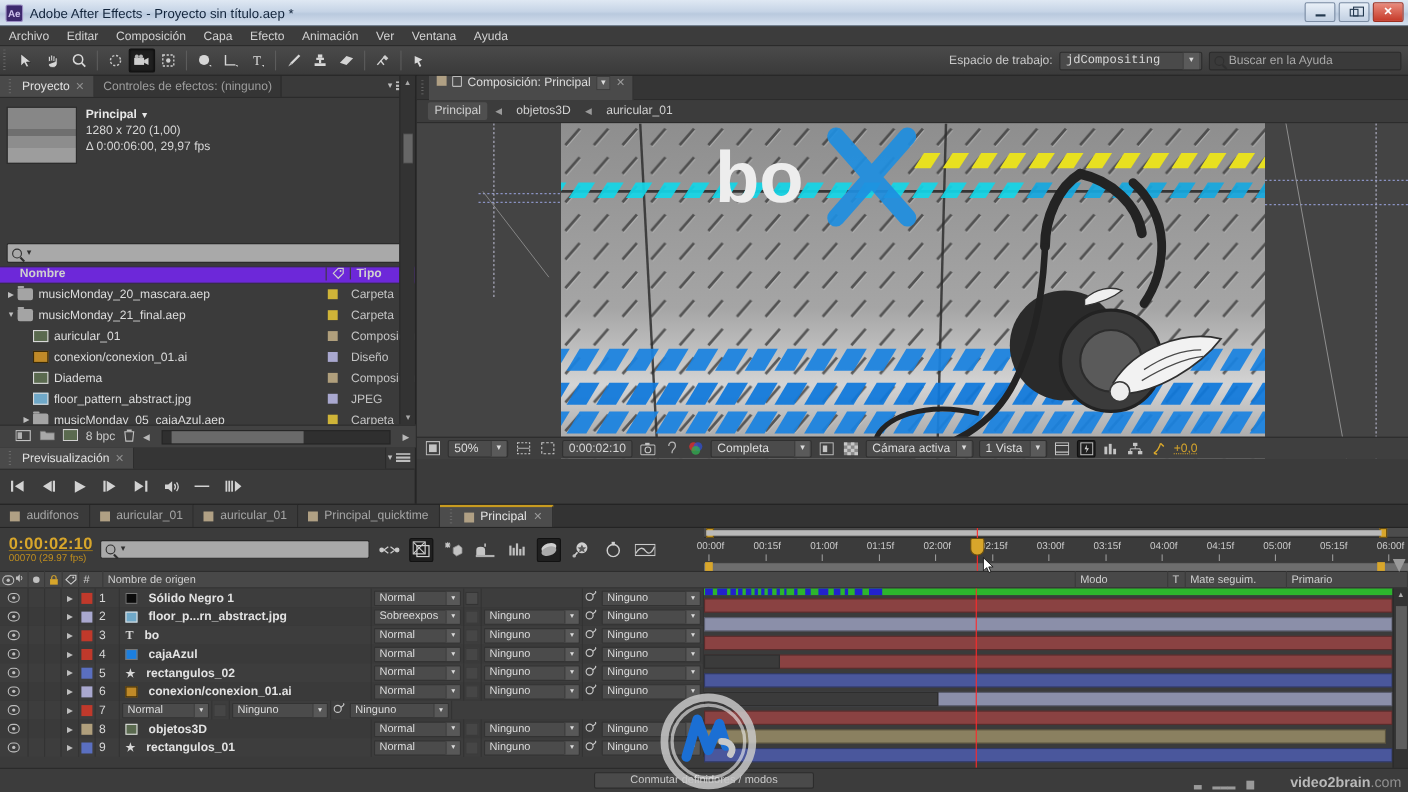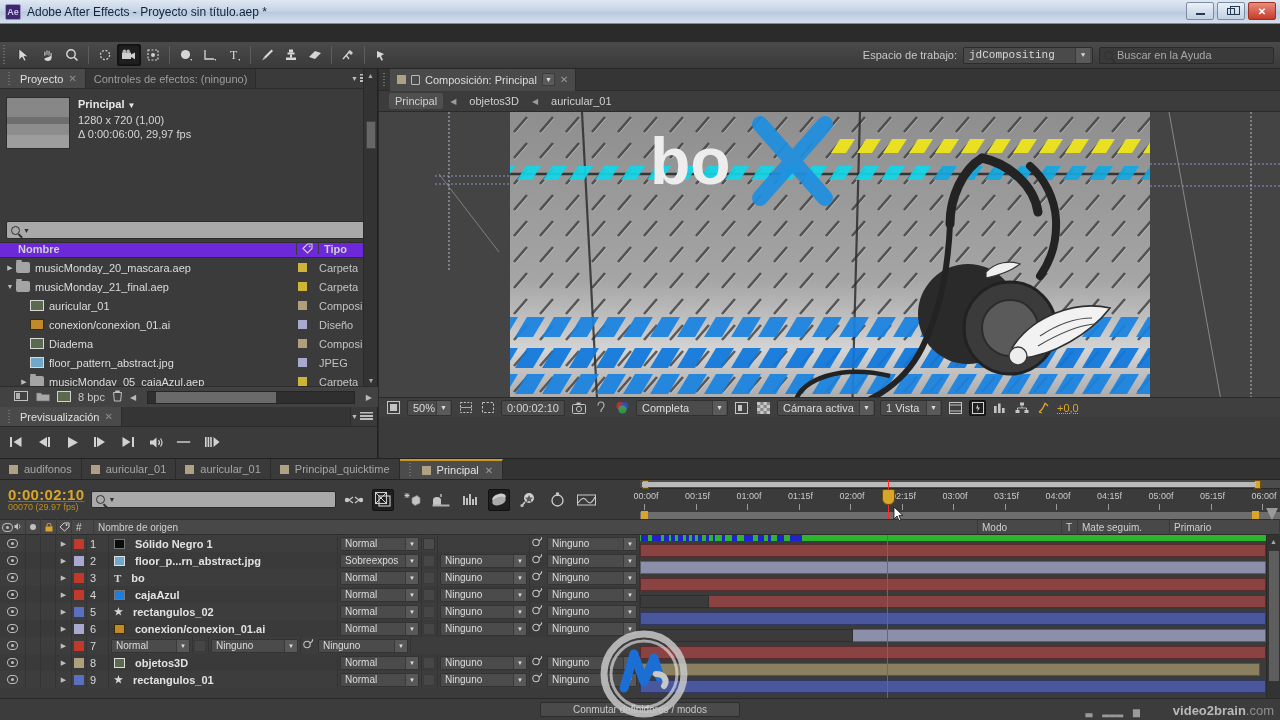--- a/index.html
+++ b/index.html
@@ -143,21 +143,21 @@
 
   
   #preview-panel { left:0; top:407px; width:378px; height:51px; border-right:1px solid #222; background:#3b3b3b;}
   .prev-btns { display:flex; align-items:center; height:30px; padding-left:8px; gap:12px; color:#ccc;}
   .prev-btns .pb { width:16px;height:16px;display:flex;align-items:center;justify-content:center;}
 
   
   #comp-panel { left:379px; top:69px; width:901px; height:389px; background:#3b3b3b;}
   .comp-tabbar { height:22px; background:#353535; display:flex; align-items:center; border-bottom:1px solid #2b2b2b;}
   .comp-tab {
-    display:flex;align-items:center;gap:5px;height:22px;padding:0 7px;background:#4a4a4a;color:#dcdcdc;font-size:11px;
+    display:flex;gap:5px;height:22px;padding:0 7px;background:#4a4a4a;color:#dcdcdc;font-size:11px;
     border-right:1px solid #2b2b2b;
   }
   .comp-tab .sq{width:9px;height:9px;background:#b0a084;}
   .comp-tab .lk{width:9px;height:10px;border:1px solid #b9b9b9;border-radius:1px;position:relative;}
   .comp-tab .mini-caret{ width:13px;height:13px;background:#5a5a5a;border:1px solid #3c3c3c;display:flex;align-items:center;justify-content:center;font-size:7px;}
   .breadcrumb { height:21px; background:#3c3c3c; display:flex;align-items:center; padding-left:10px; gap:7px; font-size:11px; border-bottom:1px solid #2b2b2b;}
   .bc-item { padding:2px 6px; color:#d0d0d0; }
   .bc-item.current { background:#4f4f4f; border-radius:2px; }
   .bc-sep { color:#9a9a9a; font-size:8px; }
   .comp-stage { position:relative; width:901px; height:305px; background:#444444; overflow:hidden;}
@@ -242,20 +242,31 @@
       <div class="win-btn">
           <div class="win-min-glyph"></div>
         </div>
       <div class="win-btn">
           <div class="win-max-glyph"></div>
         </div>
       <div class="win-btn close">✕</div>
     </div>
   </div>
 
+  <div class="menubar" id="menubar">
+      <div class="menu-item">Archivo</div>
+      <div class="menu-item">Editar</div>
+      <div class="menu-item">Composición</div>
+      <div class="menu-item">Capa</div>
+      <div class="menu-item">Efecto</div>
+      <div class="menu-item">Animación</div>
+      <div class="menu-item">Ver</div>
+      <div class="menu-item">Ventana</div>
+      <div class="menu-item">Ayuda</div>
+    </div>
 
   <div class="toolbar">
     <div class="grip"></div>
     <div class="tool">
       <svg width="12" height="14" viewBox="0 0 12 14">
           <path d="M1 1 L1 12 L4 9 L6.2 13 L8 12.2 L6 8.4 L10 8.4 Z" fill="#d8d8d8" stroke="#222" stroke-width="0.5"></path>
         </svg>
     </div>
     <div class="tool">
       <svg width="14" height="14" viewBox="0 0 14 14">
@@ -774,21 +785,21 @@
         </svg>
       </div>
 
       <div class="comp-toolbar">
         <div class="ct-icon">
           <svg width="13" height="13" viewBox="0 0 13 13">
               <rect x="0.5" y="0.5" width="12" height="12" fill="none" stroke="#c4c4c4"></rect>
               <rect x="3" y="3" width="7" height="7" fill="#c4c4c4"></rect>
             </svg>
         </div>
-        <div class="ct-select" style="width:45px">
+        <div class="ct-select" style="width:55px">
           <span>50%</span>
           <span class="cc" style="position:absolute;right:1px">▼</span>
         </div>
         <div class="ct-icon">
           <svg width="14" height="13" viewBox="0 0 14 13">
               <rect x="1.5" y="1.5" width="11" height="10" fill="none" stroke="#c4c4c4" stroke-dasharray="2 1.4"></rect>
               <line x1="1.5" y1="6.5" x2="12.5" y2="6.5" stroke="#c4c4c4" stroke-width="0.8"></line>
             </svg>
         </div>
         <div class="ct-icon">

